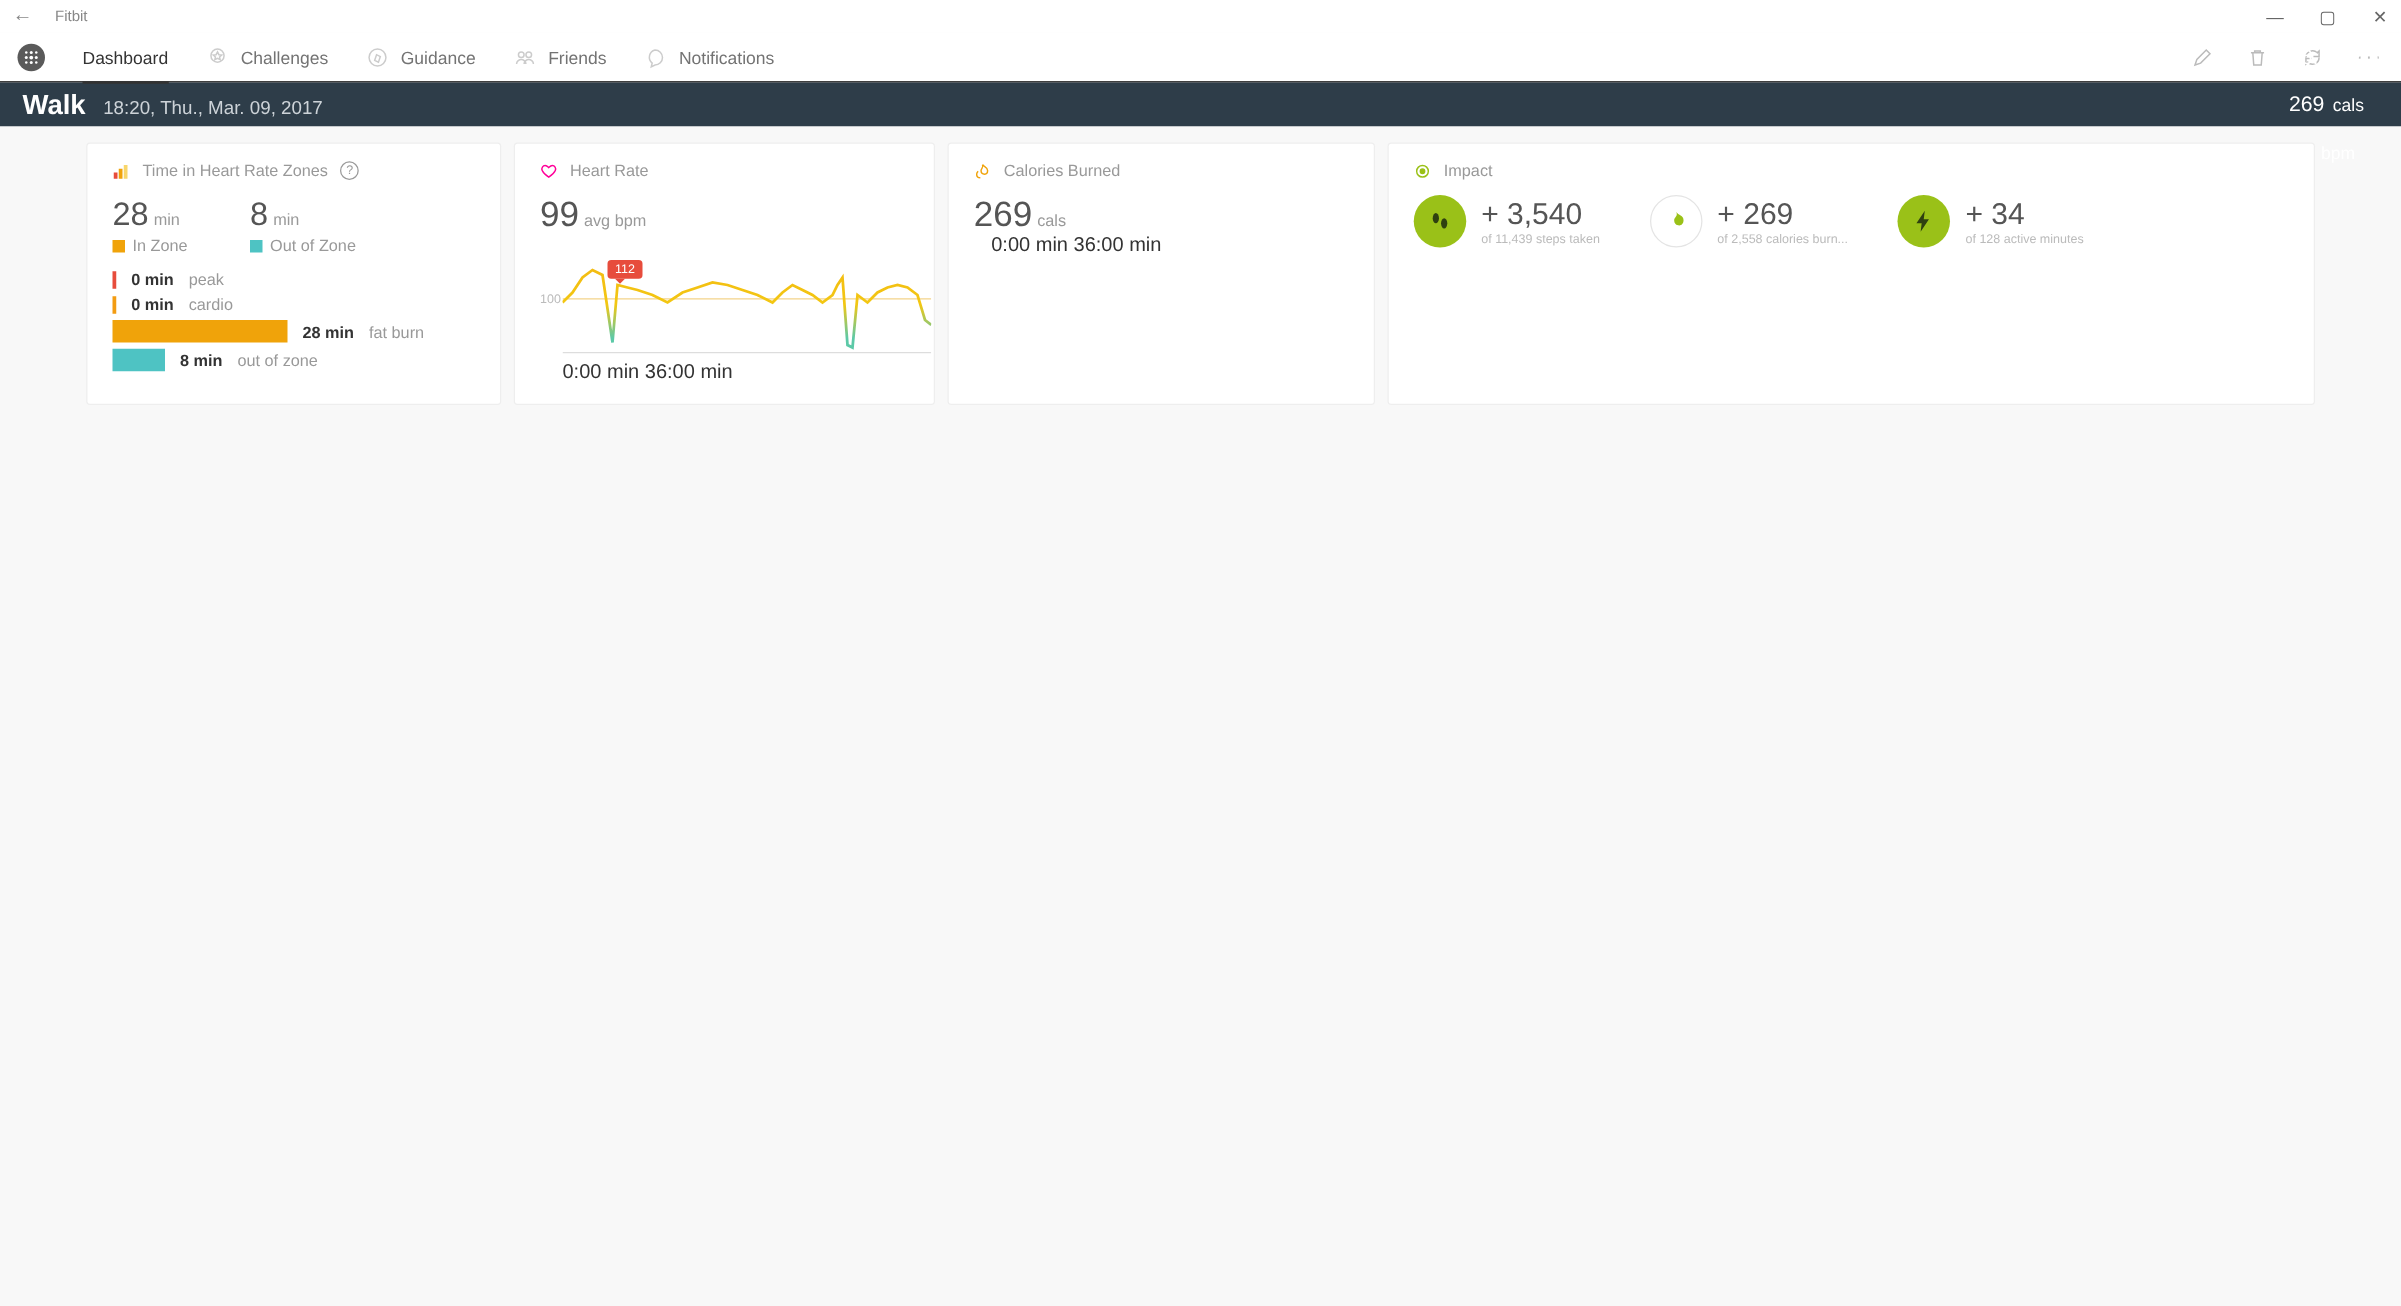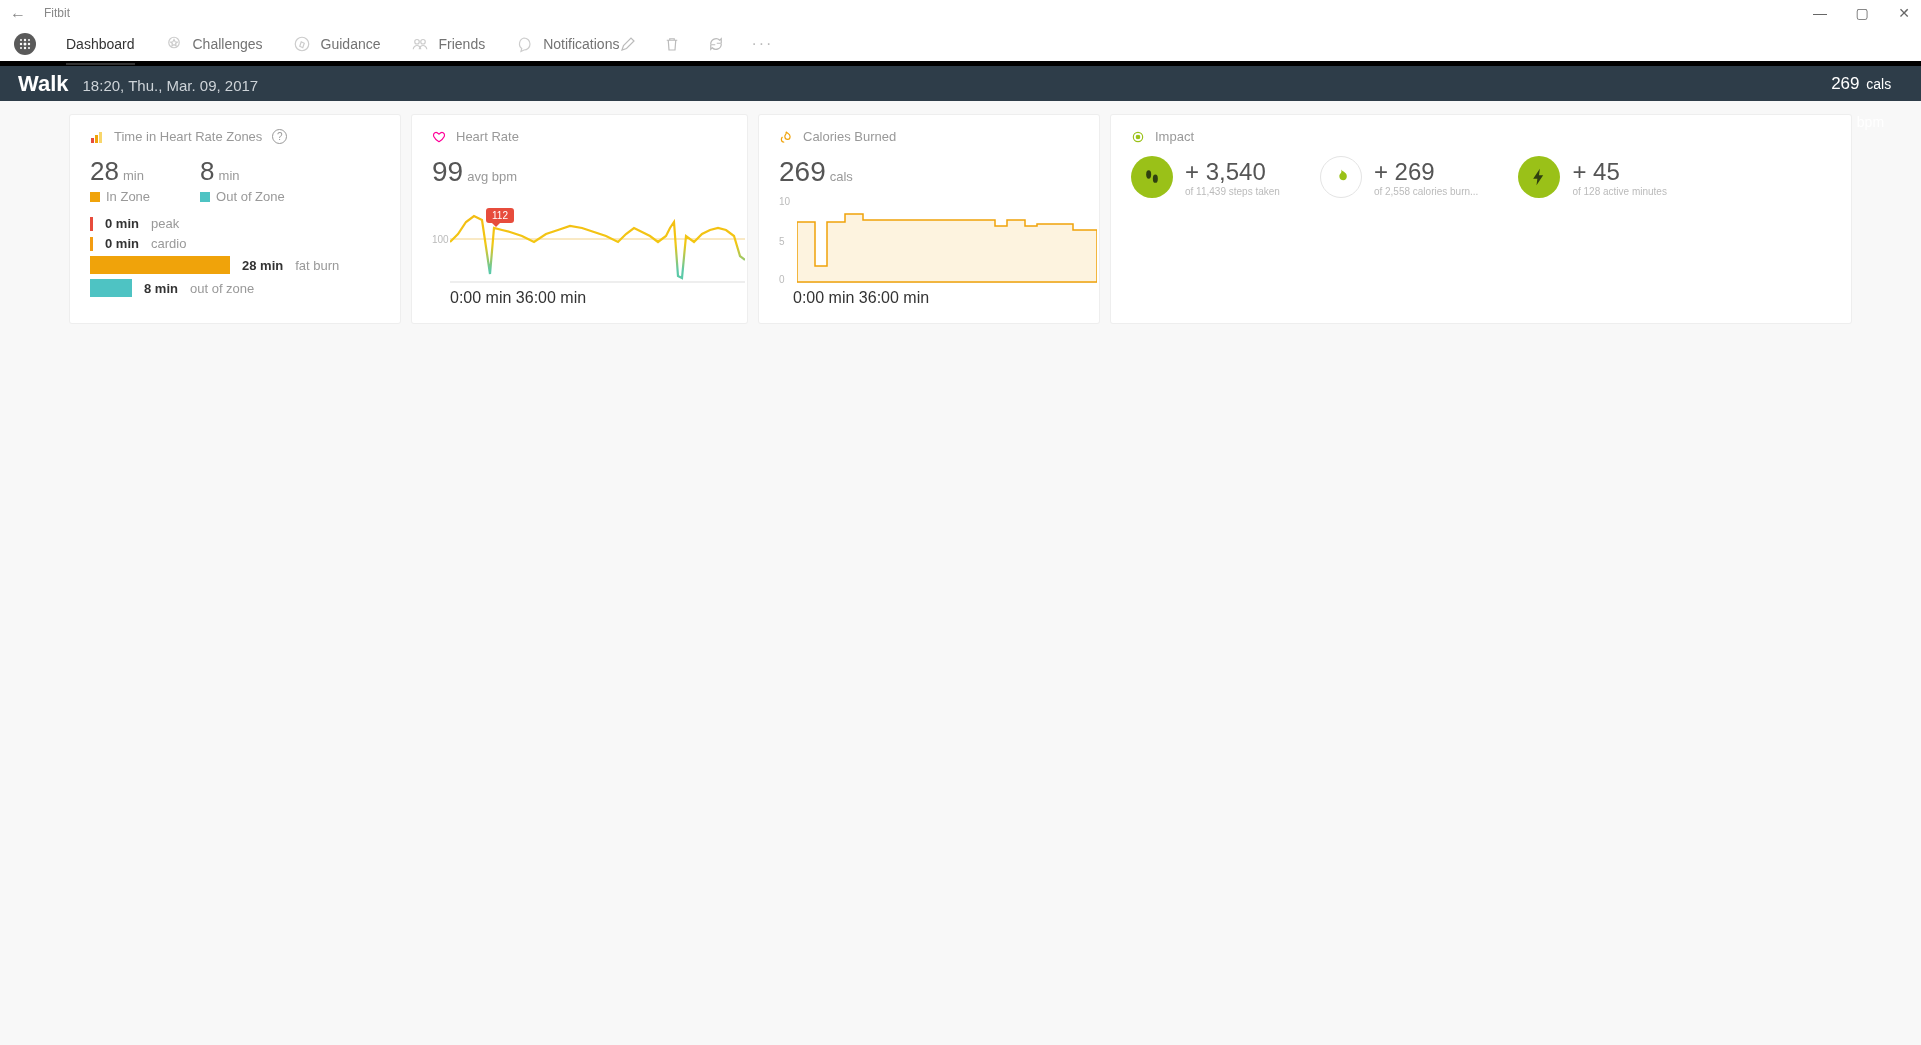--- a/index.html
+++ b/index.html
@@ -3,21 +3,21 @@
 <meta charset="utf-8">
 <style>
 * { box-sizing: border-box; margin: 0; padding: 0; }
 body { font-family: -apple-system, BlinkMacSystemFont, "Segoe UI", Arial, sans-serif; background: #f8f8f8; color: #333; width: 1921px; }
 .titlebar { height: 26px; background: #fff; display: flex; align-items: center; padding: 0 10px; justify-content: space-between; }
 .titlebar-left { display: flex; align-items: center; gap: 18px; }
 .titlebar-left .back { color: #888; font-size: 16px; }
 .titlebar-left .app { color: #888; font-size: 12px; }
 .win-controls { display: flex; gap: 28px; color: #666; font-size: 14px; }
 .win-controls span { width: 14px; text-align: center; }
-.nav { height: 40px; background: #fff; display: flex; align-items: center; padding: 0 14px; border-bottom: 5px solid #000000; }
+.nav { height: 40px; background: #fff; display: flex; align-items: center; padding: 0 14px; justify-content: space-between; border-bottom: 1px solid #000000; }
 .nav-left { display: flex; align-items: center; gap: 30px; }
 .nav-left .logo { width: 22px; height: 22px; border-radius: 50%; background: #5a5a5a; position: relative; display:flex; align-items:center; justify-content:center;}
 .nav-left .logo svg { width:14px; height:14px; }
 .nav-item { display: flex; align-items: center; gap: 10px; color: #737373; font-size: 14px; position: relative; height: 40px;}
 .nav-item.active { color: #333; }
 .nav-item.active::after{content:""; position:absolute; left:0; right:0; bottom:-1px; height:2px; background:#333;}
 .nav-item svg { width:18px; height:18px; stroke:#ccc; fill:none; stroke-width:1.6;}
 .nav-right { display: flex; align-items: center; gap: 26px; color: #bbb; }
 .nav-right svg{ width:18px; height:18px; stroke:#bbb; fill:none; stroke-width:1.6;}
 .banner { background: #2e3d49; color: #fff; height: 35px; display: flex; align-items: center; padding: 0 18px; justify-content: space-between; }
@@ -234,29 +234,20 @@
   </div>
 
   <div class="card card3">
     <div class="card-hd">
       <svg viewBox="0 0 24 24" style="stroke:#f0a30a;fill:none;stroke-width:2">
           <path d="M12 3c2 4-2 5-2 8 0 3 2 5 5 5 2 0 4-2 4-5 0-5-5-5-7-8zM9 21c-3 0-5-2-5-5 0-2 1-3 2-4"></path>
         </svg>
       <span>Calories Burned</span>
     </div>
     <div><span class="bignum">269</span><span class="bigunit">cals</span></div>
-    <div class="chart">
-      <span class="axis-left" style="top:2px">10</span>
-      <span class="axis-left" style="top:42px">5</span>
-      <span class="axis-left" style="top:80px">0</span>
-      <svg width="300" height="90" viewBox="0 0 300 90">
-        <line x1="0" y1="88" x2="300" y2="88" stroke="#ddd"></line>
-        <path d="M0 28 L18 28 L18 72 L30 72 L30 28 L48 28 L48 20 L66 20 L66 26 L198 26 L198 32 L210 32 L210 26 L228 26 L228 32 L240 32 L240 30 L276 30 L276 36 L300 36 L300 88 L0 88 Z" fill="#fdf3df" stroke="#f0a30a" stroke-width="1.5"></path>
-      </svg>
-    </div>
     <div class="axis-bottom" style="padding-left:14px">
       <span>0:00 min</span>
       <span>36:00 min</span>
     </div>
   </div>
 
   <div class="card card4">
     <div class="card-hd">
       <svg viewBox="0 0 24 24" style="stroke:#9ac118;fill:none;stroke-width:2">
           <circle cx="12" cy="12" r="8"></circle>
@@ -288,20 +279,20 @@
           <div class="impact-sub">of 2,558 calories burn...</div>
         </div>
       </div>
       <div class="impact-item">
         <div class="impact-circle" style="background:#9ac118">
           <svg viewBox="0 0 24 24" fill="#2f4010">
               <path d="M13 2L5 14h5l-1 8 8-12h-5z"></path>
             </svg>
         </div>
         <div>
-          <div class="impact-num">+ 45</div>
+          <div class="impact-num">+ 34</div>
           <div class="impact-sub">of 128 active minutes</div>
         </div>
       </div>
     </div>
   </div>
 
 </div>
 
 </body></html>

